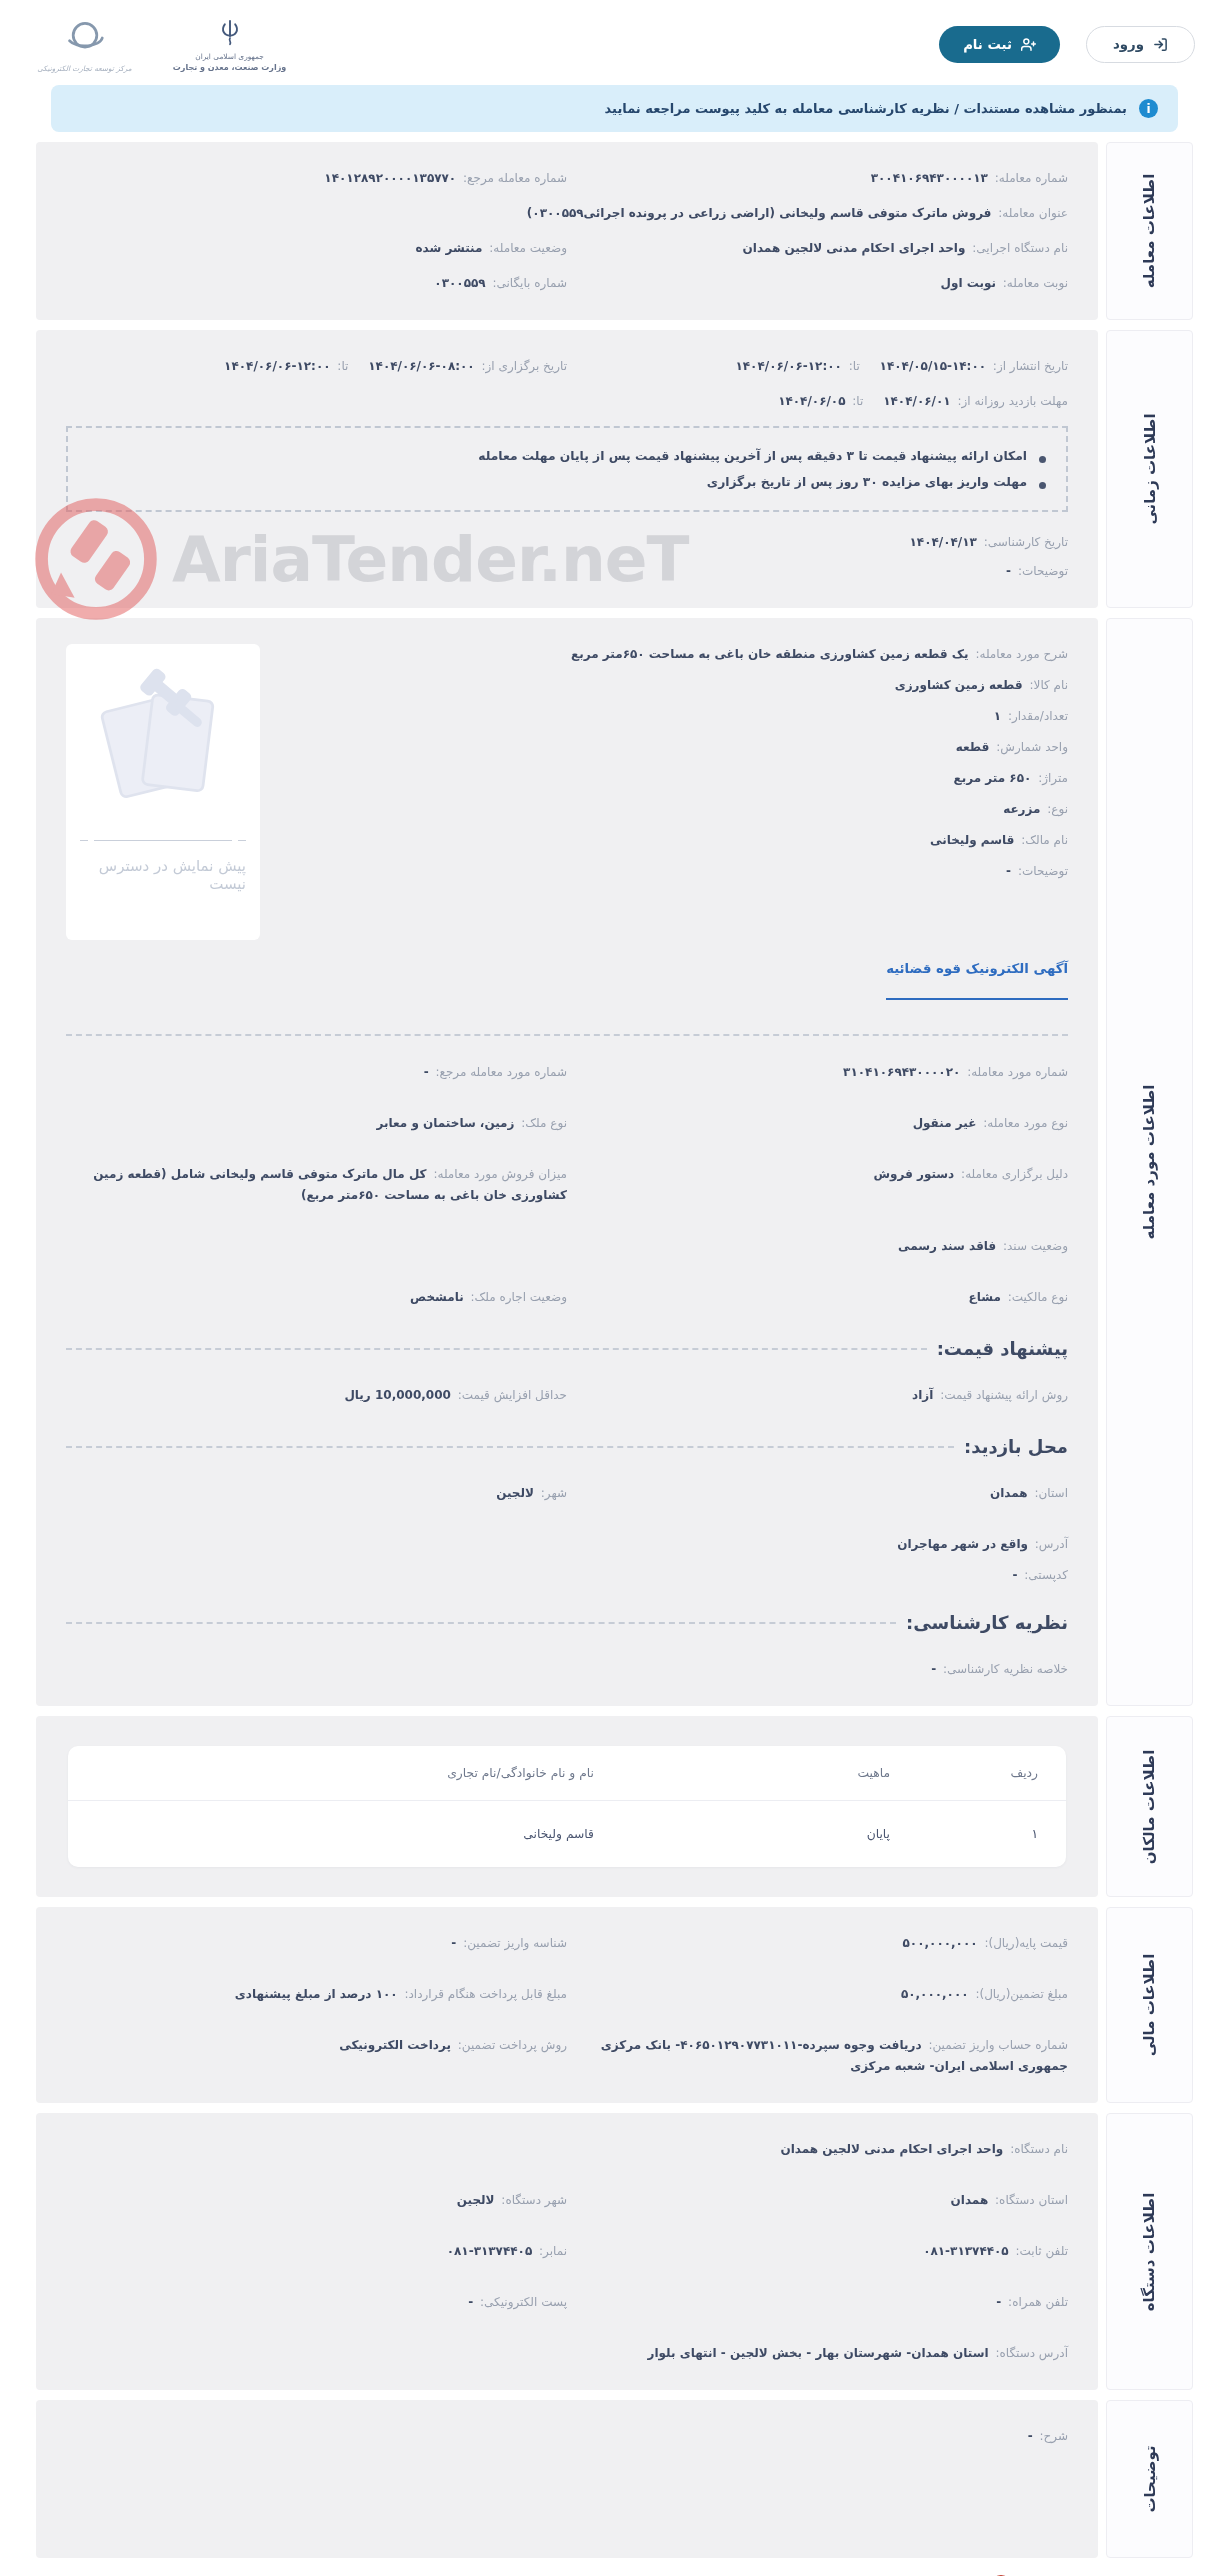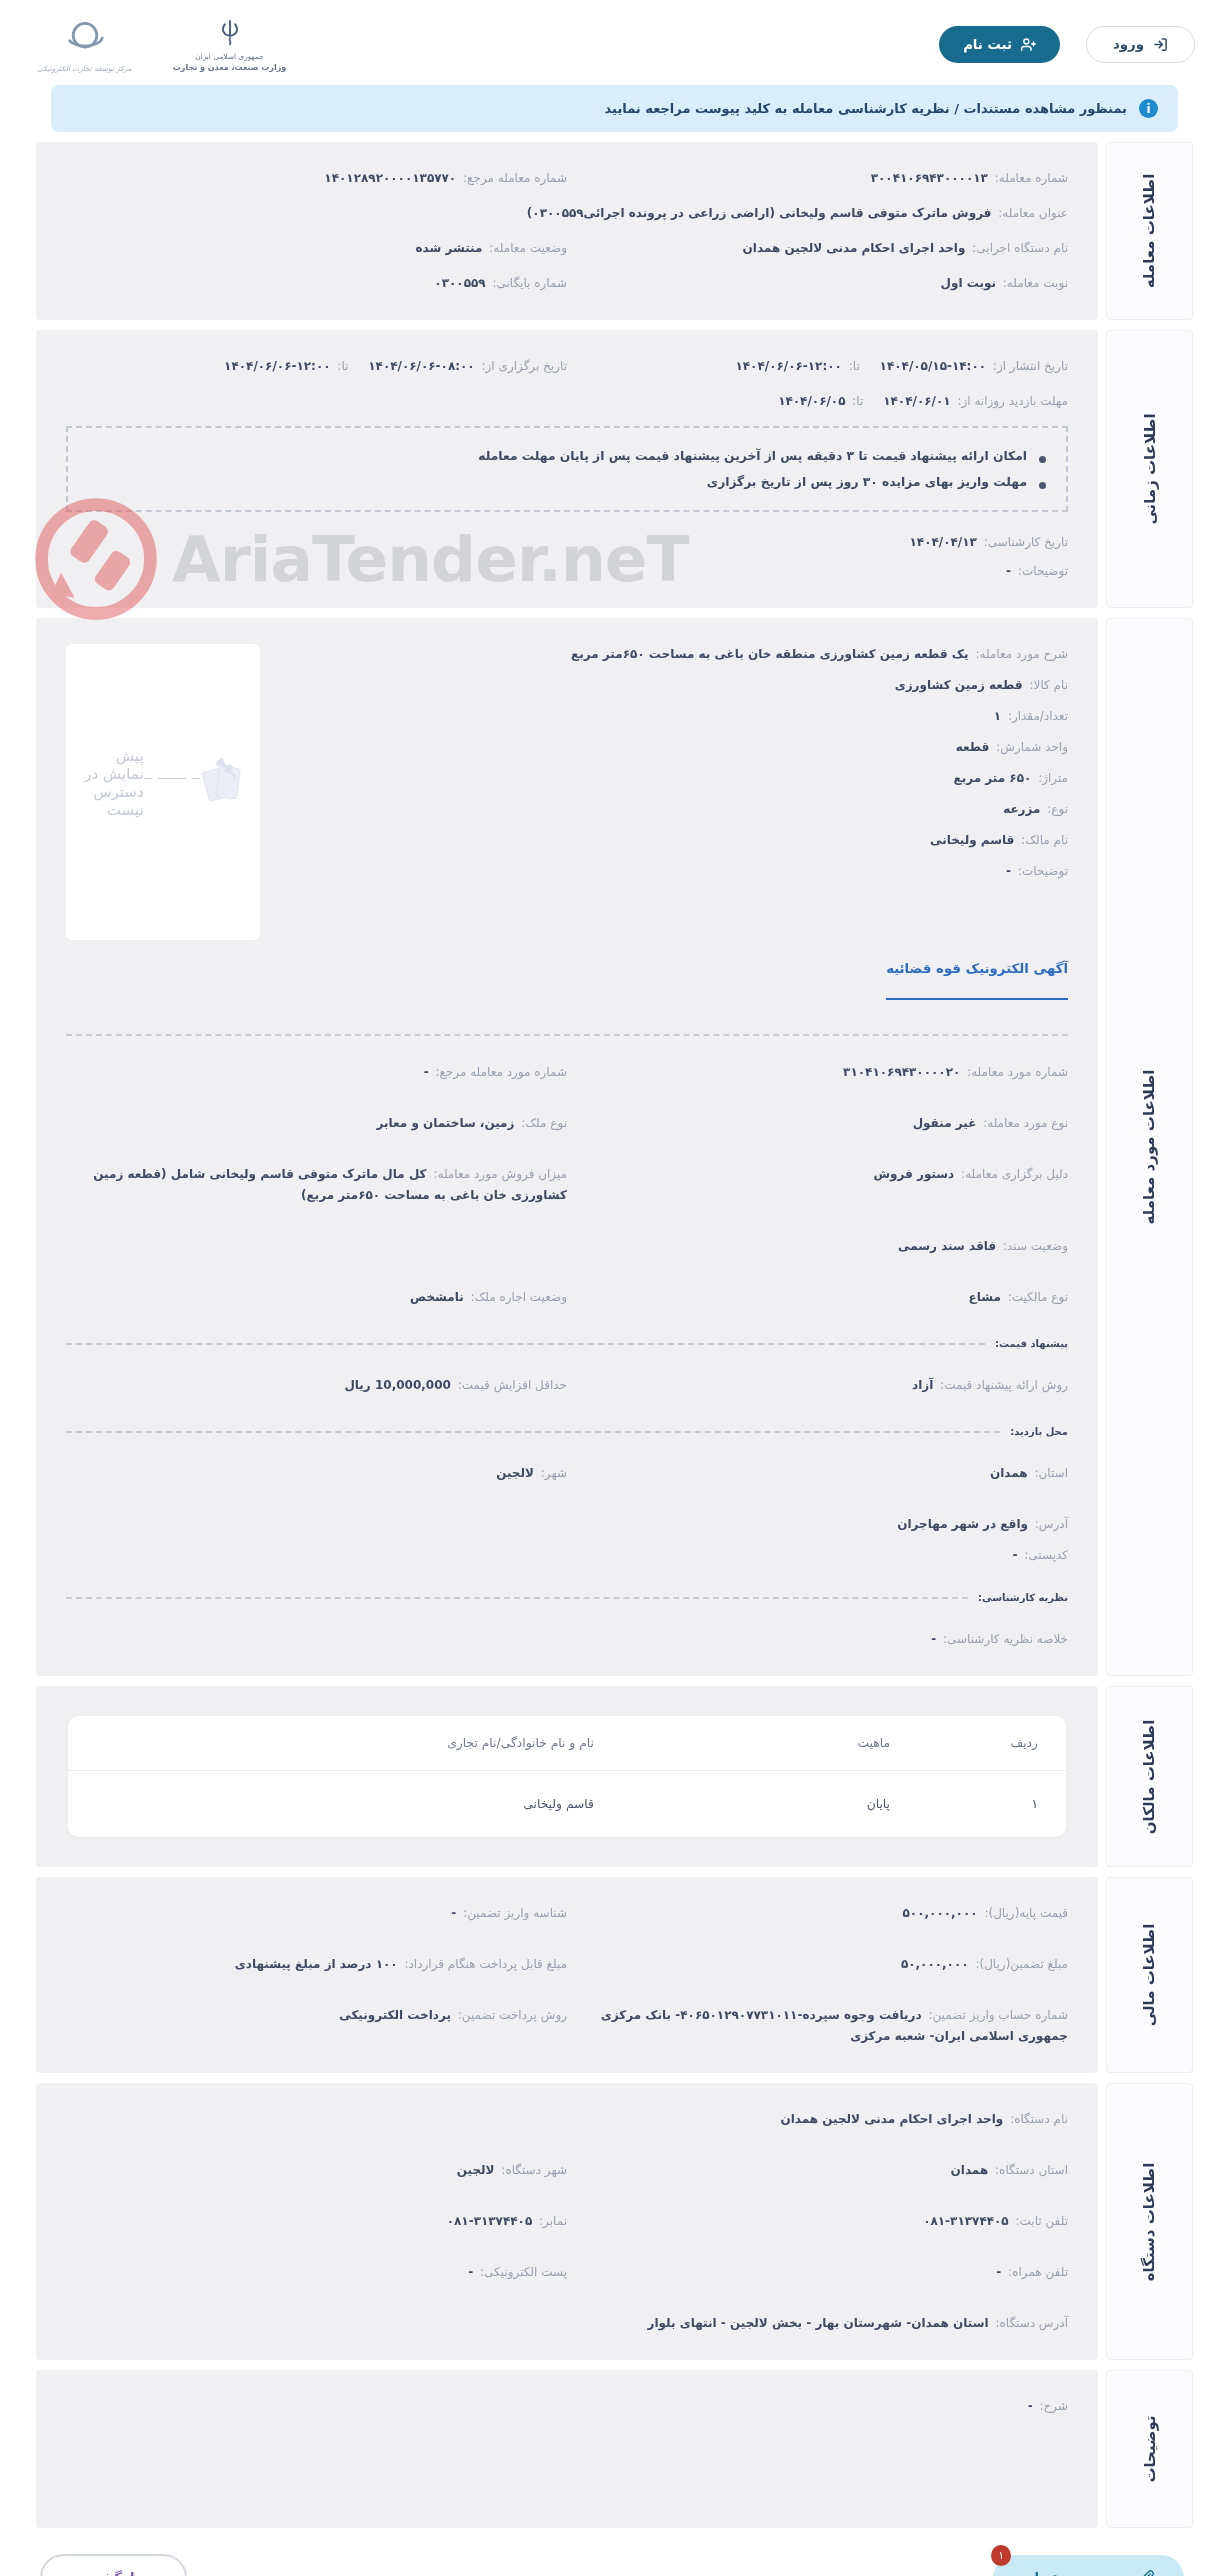--- a/index.html
+++ b/index.html
@@ -42,31 +42,31 @@
   
   .note-box { border:2px dashed #c0c7d2; padding:15px 20px; margin:14px 0 20px; }
   .note { display:flex; align-items:flex-end; gap:12px; font-size:12.3px; font-weight:700; color:#3e4a64; padding:6px 0; }
   .dot { width:7px; height:7px; border-radius:50%; background:#4a5670; flex:none; }
   
   .sec-subject .grid2 { margin-bottom:30px; }
   .sec-subject .grid2.tight { margin-bottom:10px; }
   .s3top { display:flex; gap:24px; margin-bottom:18px; }
   .s3fields { flex:1; }
   .s3fields .field { margin-bottom:10px; }
-  .preview { width:194px; flex:none; background:#fff; border-radius:6px; padding:0 14px 18px;
-    display:flex; align-items:center; min-height:296px; }
+  .preview { width:194px; flex:none; background:#fff; border-radius:6px; padding:6px 14px 18px;
+    display:flex; flex-direction:column; align-items:center; min-height:296px; }
   .preview svg { margin:12px 0 14px; }
   .pline { width:100%; display:flex; align-items:center; gap:6px; margin:6px 0 16px; }
   .pline .d { width:8px; border-top:1px solid #c9cfda; }
   .pline .l { flex:1; border-top:1px solid #c9cfda; }
   .pcap { color:#c3cad6; font-size:15px; }
   .jlink { color:#2e6cc0; font-size:13.3px; font-weight:600; text-decoration:none;
     border-bottom:2px solid #2e6cc0; padding-bottom:22px; display:inline-block; cursor:pointer; margin-bottom:8px; }
   .sep { display:flex; align-items:center; margin:26px 0; }
-  .slabel { font-size:10px; font-weight:700; color:#3e4a64; margin-left:10px; white-space:nowrap; }
+  .slabel { font-size:18px; font-weight:700; color:#3e4a64; margin-left:10px; white-space:nowrap; }
   .line { flex:1; border-top:2px dashed #c6ccd6; }
   
   .otable { background:#fff; border-radius:10px; margin:4px 2px; overflow:hidden; box-shadow:0 1px 3px rgba(40,50,80,.05); }
   .thead, .trow { display:grid; grid-template-columns:148px 296px 1fr; padding:20px 28px; font-size:12.3px; }
   .thead { color:#6e788c; border-bottom:1px solid #ecedf2; }
   .trow  { color:#4a5570; padding-top:26px; padding-bottom:26px; }
   
   .sec-financial .grid2, .sec-agency .grid2 { margin-bottom:30px; }
   .sec-remarks .body { min-height:158px; }
   

